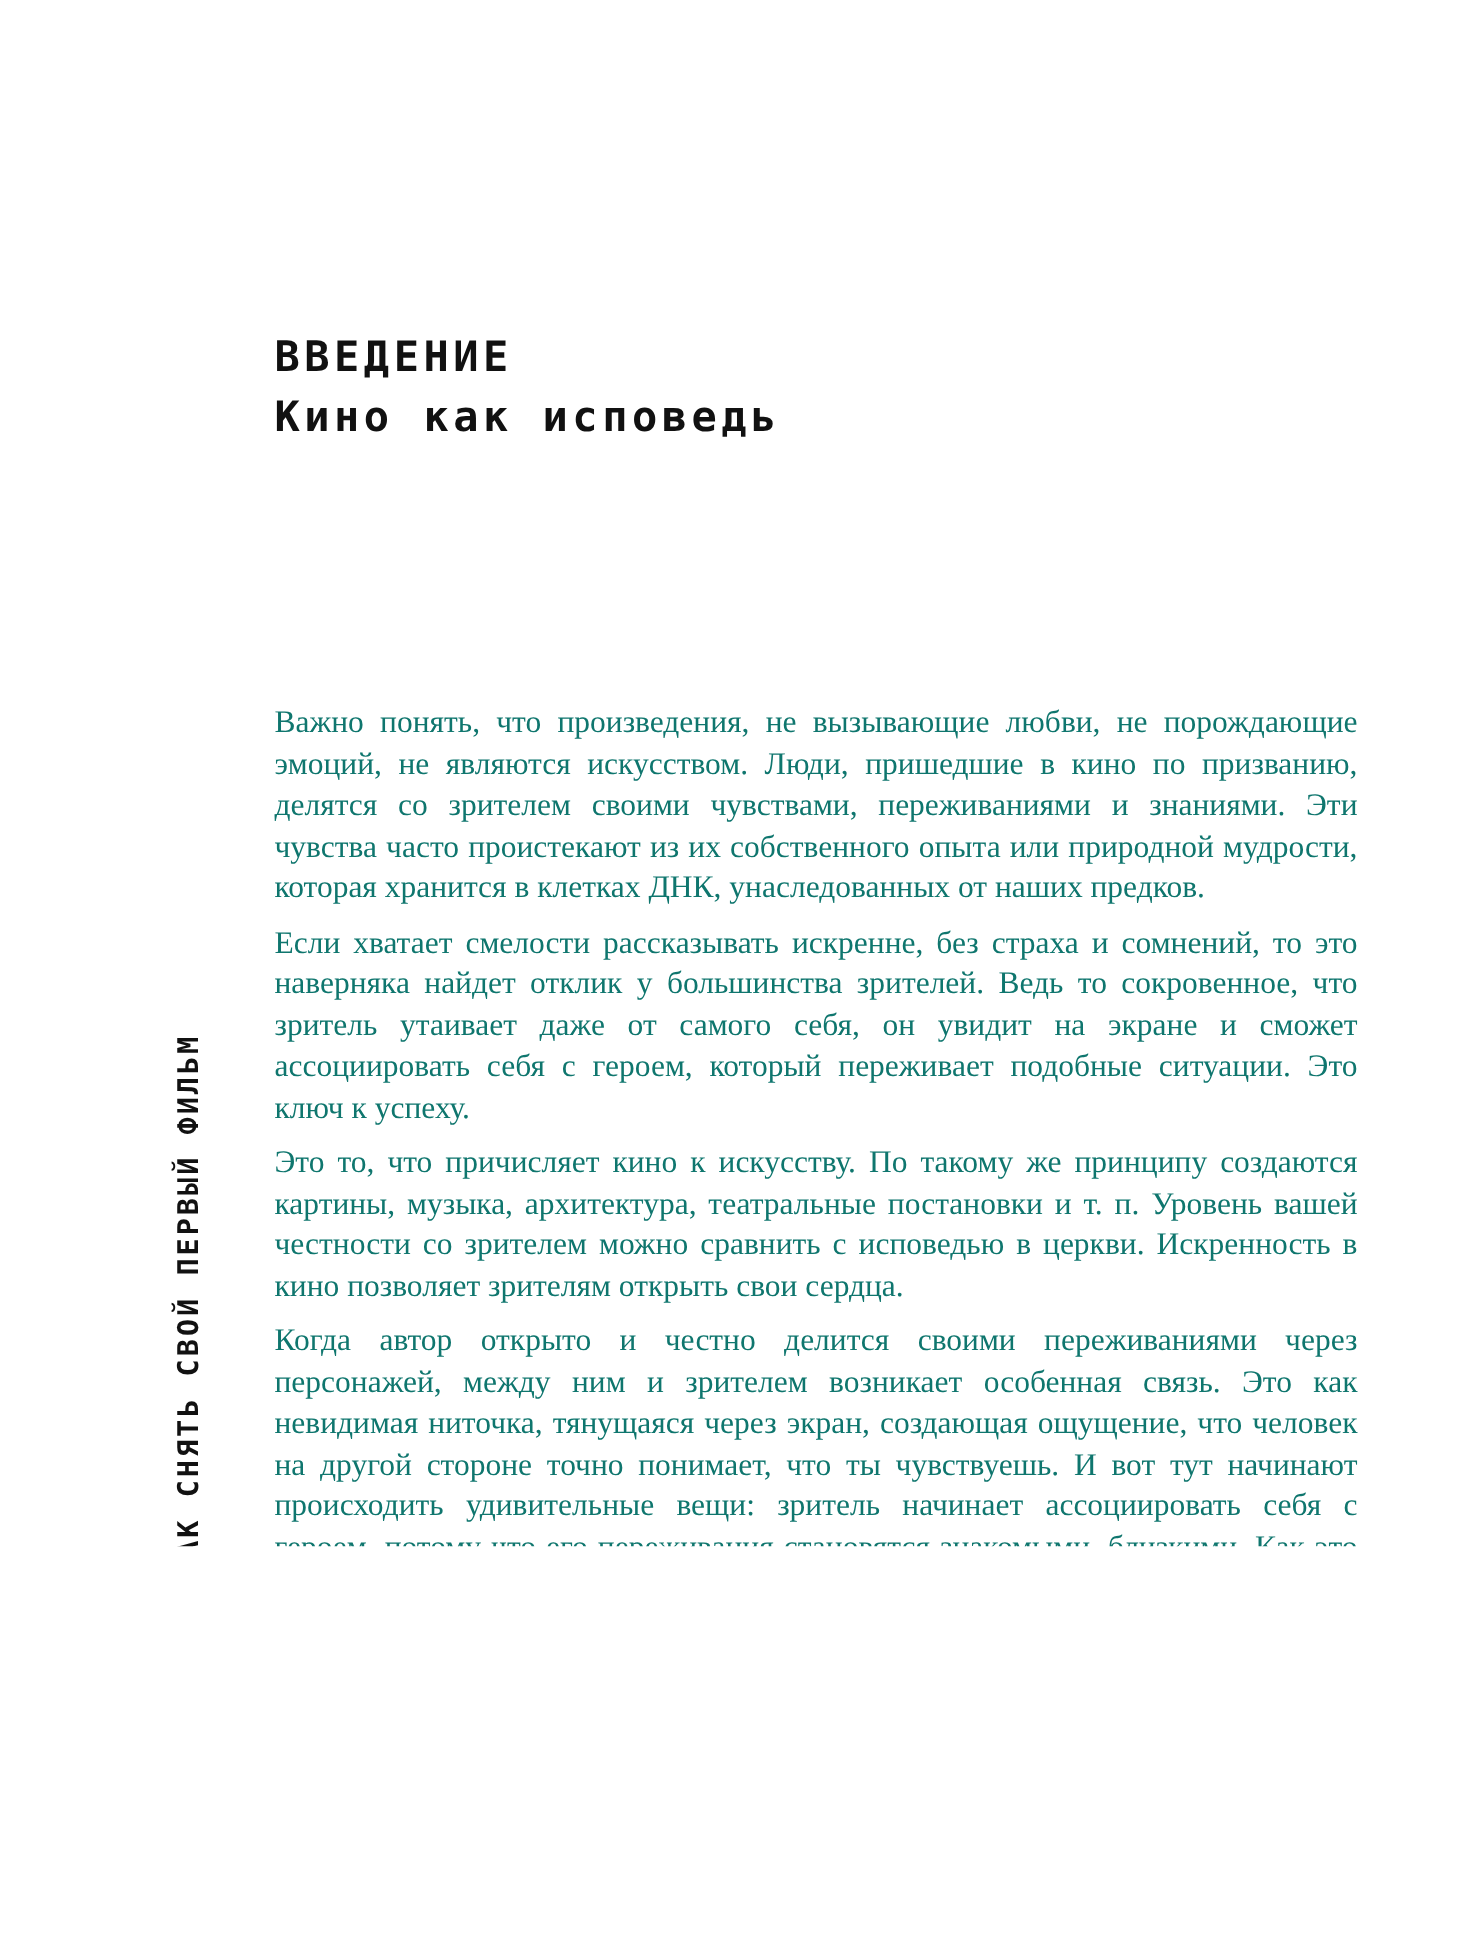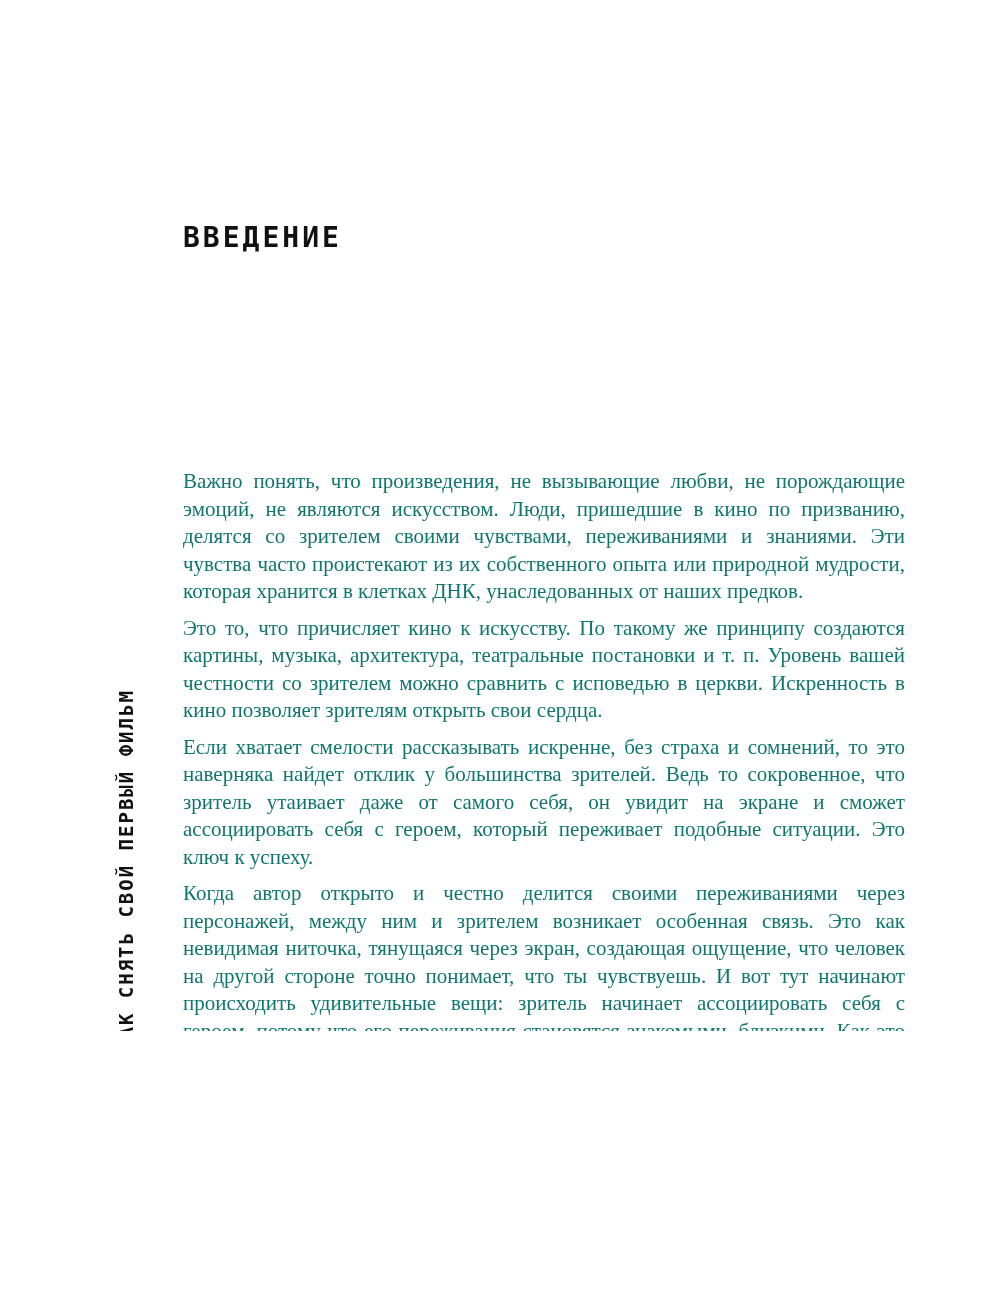--- a/index.html
+++ b/index.html
@@ -87,26 +87,27 @@
     color: #b91c1c;
   }
 </style>
 </head>
 <body>
 
 <div class="page">
 
   <div class="heading">
     <div>ВВЕДЕНИЕ</div>
+    <div>Кино как исповедь</div>
   </div>
 
   <div class="body-text">
     <p>Важно понять, что произведения, не вызывающие любви, не порождающие эмоций, не являются искусством. Люди, пришедшие в кино по призванию, делятся со зрителем своими чувствами, переживаниями и знаниями. Эти чувства часто проистекают из их собственного опыта или природной мудрости, которая хранится в клетках ДНК, унаследованных от наших предков.</p>
+    <p>Если хватает смелости рассказывать искренне, без страха и сомнений, то это наверняка найдет отклик у большинства зрителей. Ведь то сокровенное, что зритель утаивает даже от самого себя, он увидит на экране и сможет ассоциировать себя с героем, который переживает подобные ситуации. Это ключ к успеху.</p>
     <p>Это то, что причисляет кино к искусству. По такому же принципу создаются картины, музыка, архитектура, театральные постановки и т. п. Уровень вашей честности со зрителем можно сравнить с исповедью в церкви. Искренность в кино позволяет зрителям открыть свои сердца.</p>
-    <p>Если хватает смелости рассказывать искренне, без страха и сомнений, то это наверняка найдет отклик у большинства зрителей. Ведь то сокровенное, что зритель утаивает даже от самого себя, он увидит на экране и сможет ассоциировать себя с героем, который переживает подобные ситуации. Это ключ к успеху.</p>
     <p>Когда автор открыто и честно делится своими переживаниями через персонажей, между ним и зрителем возникает особенная связь. Это как невидимая ниточка, тянущаяся через экран, создающая ощущение, что человек на другой стороне точно понимает, что ты чувствуешь. И вот тут начинают происходить удивительные вещи: зритель начинает ассоциировать себя с героем, потому что его переживания становятся знакомыми, близкими. Как это работает?</p>
   </div>
 
   <div class="vertical-title">КАК СНЯТЬ СВОЙ ПЕРВЫЙ ФИЛЬМ</div>
 
   <div class="black-bar"></div>
 
   <div class="page-number">10</div>
 
 </div>

